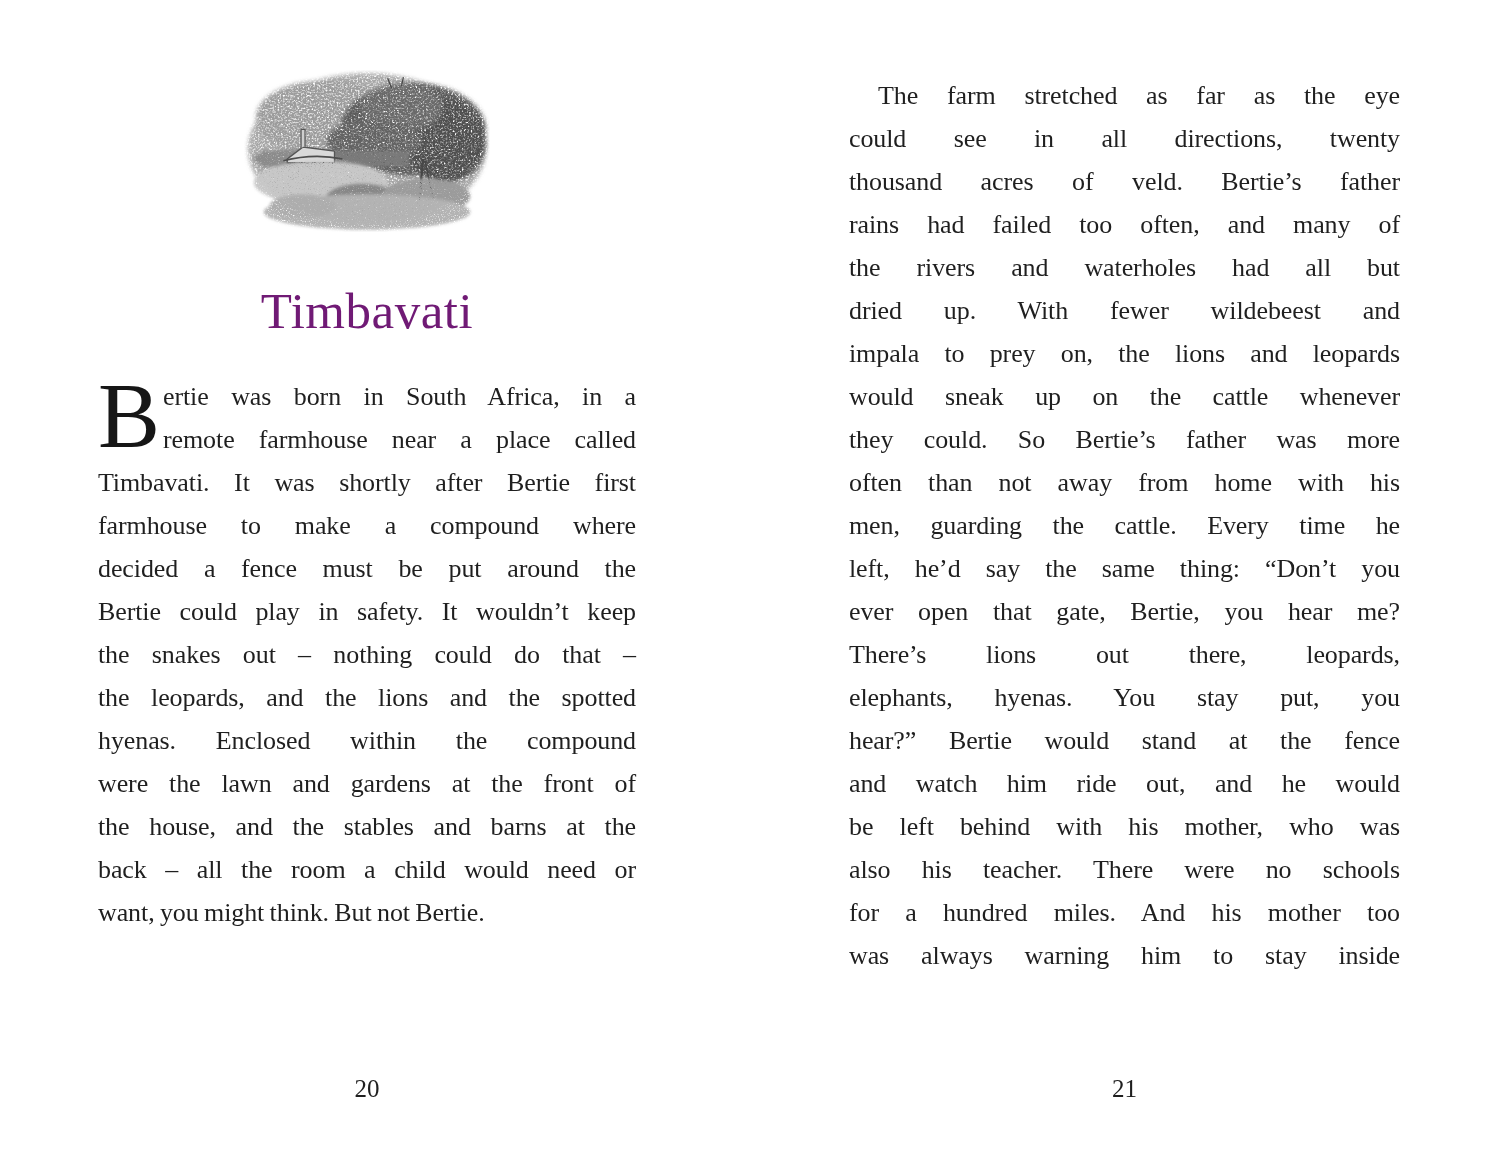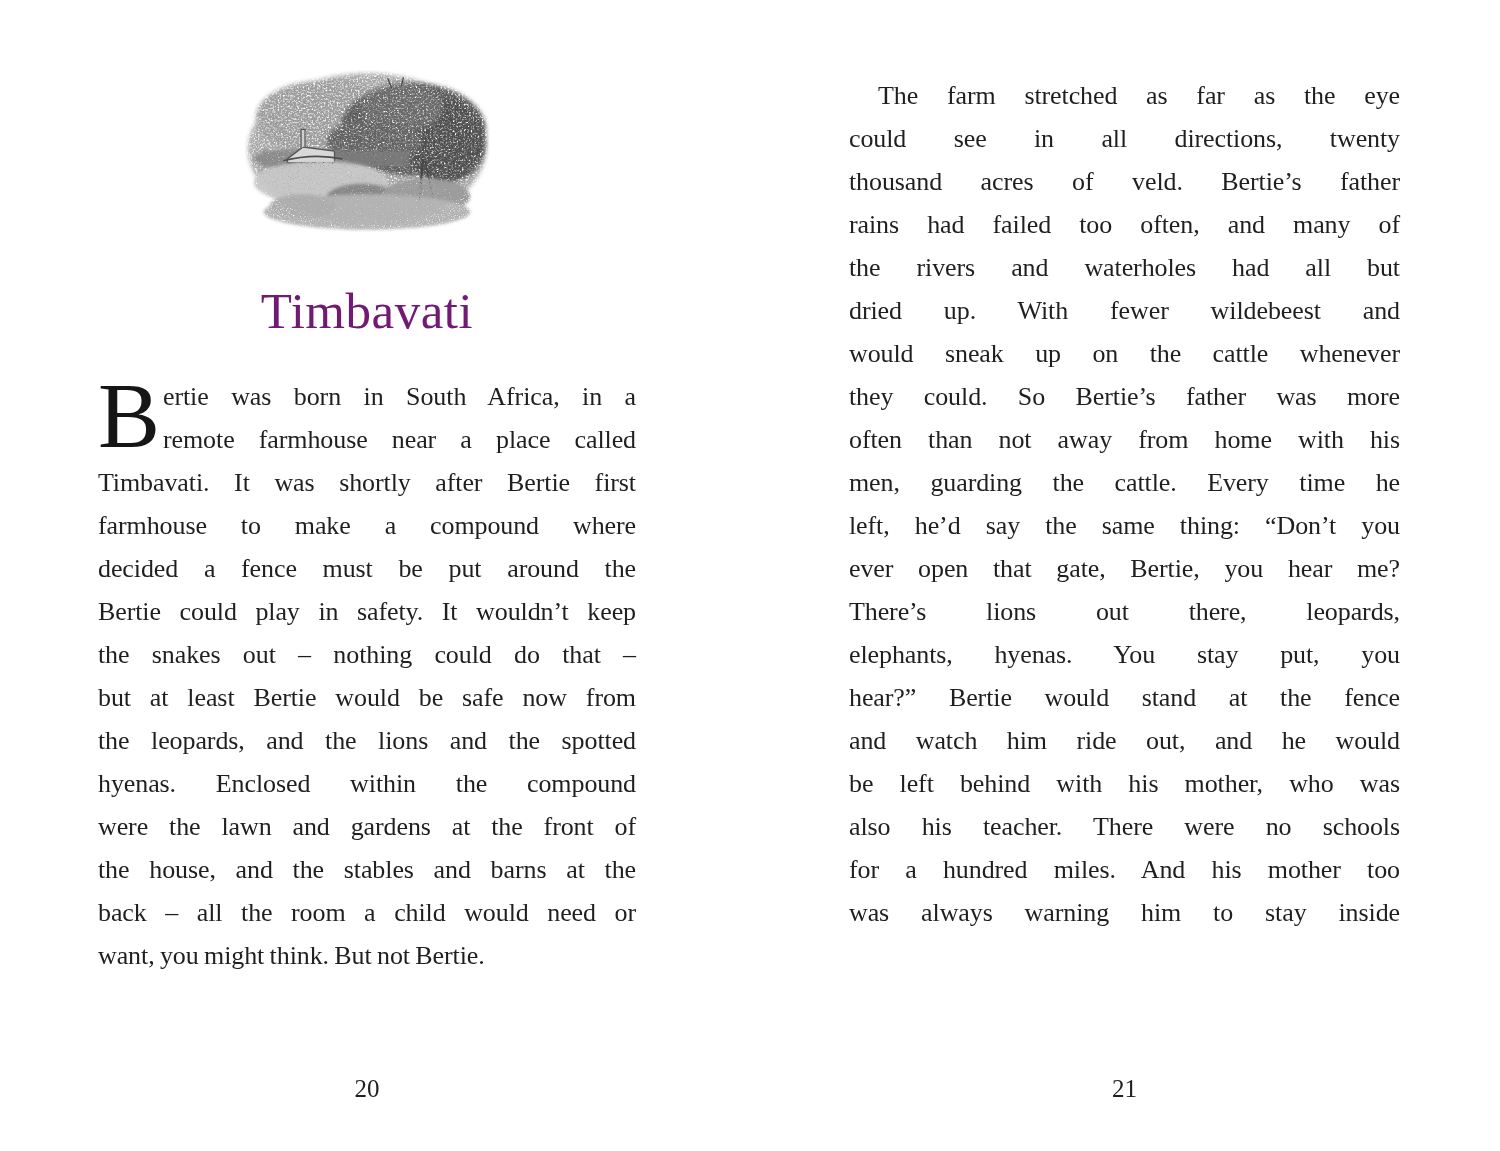--- a/index.html
+++ b/index.html
@@ -144,21 +144,20 @@
         <span>B</span>
       </div>
     <div>
         <div class="line">ertie was born in South Africa, in a</div>
         <div class="line">remote farmhouse near a place called</div>
         <div class="line">Timbavati. It was shortly after Bertie first</div>
         <div class="line">farmhouse to make a compound where</div>
         <div class="line">decided a fence must be put around the</div>
         <div class="line">Bertie could play in safety. It wouldn’t keep</div>
         <div class="line">the snakes out – nothing could do that –</div>
-        <div class="line">but at least Bertie would be safe now from</div>
         <div class="line">the leopards, and the lions and the spotted</div>
         <div class="line">hyenas. Enclosed within the compound</div>
         <div class="line">were the lawn and gardens at the front of</div>
         <div class="line">the house, and the stables and barns at the</div>
         <div class="line">back – all the room a child would need or</div>
         <div class="line ragged">want, you might think. But not Bertie.</div>
       </div>
   </div>
 
   <div class="page-number">20</div>
@@ -166,20 +165,21 @@
 
 <div class="page page-right">
   <div class="body-text body-right">
     <div>
         <div class="line indent">The farm stretched as far as the eye</div>
         <div class="line">could see in all directions, twenty</div>
         <div class="line">thousand acres of veld. Bertie’s father</div>
         <div class="line">rains had failed too often, and many of</div>
         <div class="line">the rivers and waterholes had all but</div>
         <div class="line">dried up. With fewer wildebeest and</div>
+        <div class="line">impala to prey on, the lions and leopards</div>
         <div class="line">would sneak up on the cattle whenever</div>
         <div class="line">they could. So Bertie’s father was more</div>
         <div class="line">often than not away from home with his</div>
         <div class="line">men, guarding the cattle. Every time he</div>
         <div class="line">left, he’d say the same thing: “Don’t you</div>
         <div class="line">ever open that gate, Bertie, you hear me?</div>
         <div class="line">There’s lions out there, leopards,</div>
         <div class="line">elephants, hyenas. You stay put, you</div>
         <div class="line">hear?” Bertie would stand at the fence</div>
         <div class="line">and watch him ride out, and he would</div>

